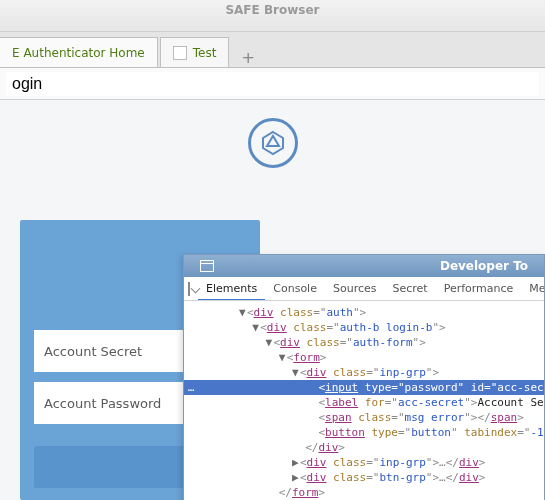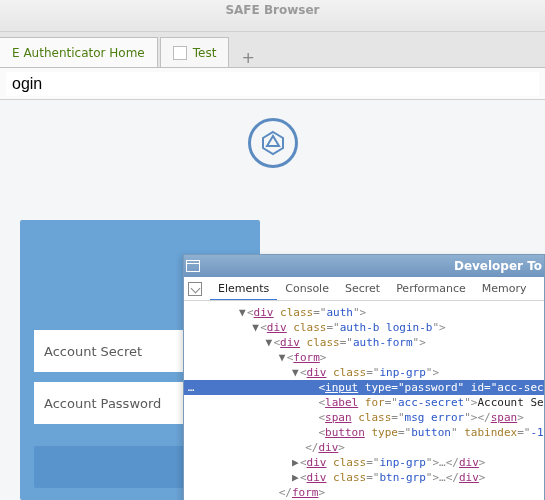--- a/index.html
+++ b/index.html
@@ -40,21 +40,21 @@
 .field { background: #fff; margin: 10px 14px 0 14px; height: 42px; display: flex;
          align-items: center; padding: 0 10px; font-size: 13px; color: #5a5a5a; }
 .submitbar { margin: 22px 14px 0 14px; height: 42px; background: #5994cd; border-radius: 2px; }
 
 
 .devtools { position: absolute; left: 183px; top: 154px; width: 362px; height: 346px;
             background: #fff; border: 1px solid #7b9bbd; box-shadow: -2px 2px 6px rgba(0,0,0,.15);
             font-family: Menlo, Consolas, monospace; font-size: 11px; overflow: hidden; }
 .dev-titlebar { height: 22px; background: linear-gradient(#8fb0d1, #6f95bf); color: #fff;
                 font-family: "DejaVu Sans", sans-serif; font-weight: bold; font-size: 12px;
-                display: flex; align-items: center; padding: 0 2px; justify-content: space-between; }
+                display: flex; align-items: center; padding: 0 16px; justify-content: space-between; }
 .win-icon { width: 14px; height: 12px; border: 1px solid #fff; display: inline-block;
             position: relative; }
 .win-icon::before { content: ""; position: absolute; top: 2px; left: 0; right: 0;
                     height: 1px; background: #fff; }
 .dev-tabs { height: 24px; display: flex; align-items: center; border-bottom: 1px solid #d4d4d4;
             padding: 0 4px; font-family: "DejaVu Sans", sans-serif; font-size: 11px;
             color: #555; overflow: hidden; }
 .dev-tabs .sel-icon { width: 14px; height: 14px; border: 1px solid #888; margin-right: 8px;
                       position: relative; cursor: pointer; }
 .dev-tabs .sel-icon::after { content: ""; position: absolute; width: 6px; height: 6px;
@@ -123,20 +123,21 @@
 
   <div class="devtools">
     <div class="dev-titlebar">
       <span class="win-icon"></span>
       <span>Developer To</span>
     </div>
     <div class="dev-tabs">
       <span class="sel-icon"></span>
       <span class="dev-tab active">Elements</span>
       <span class="dev-tab">Console</span>
+      <span class="dev-tab">Sources</span>
       <span class="dev-tab">Secret</span>
       <span class="dev-tab">Performance</span>
       <span class="dev-tab">Memory</span>
     </div>
 
     <div class="dom-wrap">
       <div class="dom" id="dom">
           <div class="ln"><span class="ind">        </span><span class="tri">▼</span><span class="punc">&lt;</span><span class="tag">div</span> <span class="attrn">class</span><span class="punc">="</span><span class="attrv">auth</span><span class="punc">"</span><span class="punc">&gt;</span></div>
           <div class="ln"><span class="ind">          </span><span class="tri">▼</span><span class="punc">&lt;</span><span class="tag">div</span> <span class="attrn">class</span><span class="punc">="</span><span class="attrv">auth-b login-b</span><span class="punc">"</span><span class="punc">&gt;</span></div>
           <div class="ln"><span class="ind">            </span><span class="tri">▼</span><span class="punc">&lt;</span><span class="tag">div</span> <span class="attrn">class</span><span class="punc">="</span><span class="attrv">auth-form</span><span class="punc">"</span><span class="punc">&gt;</span></div>

